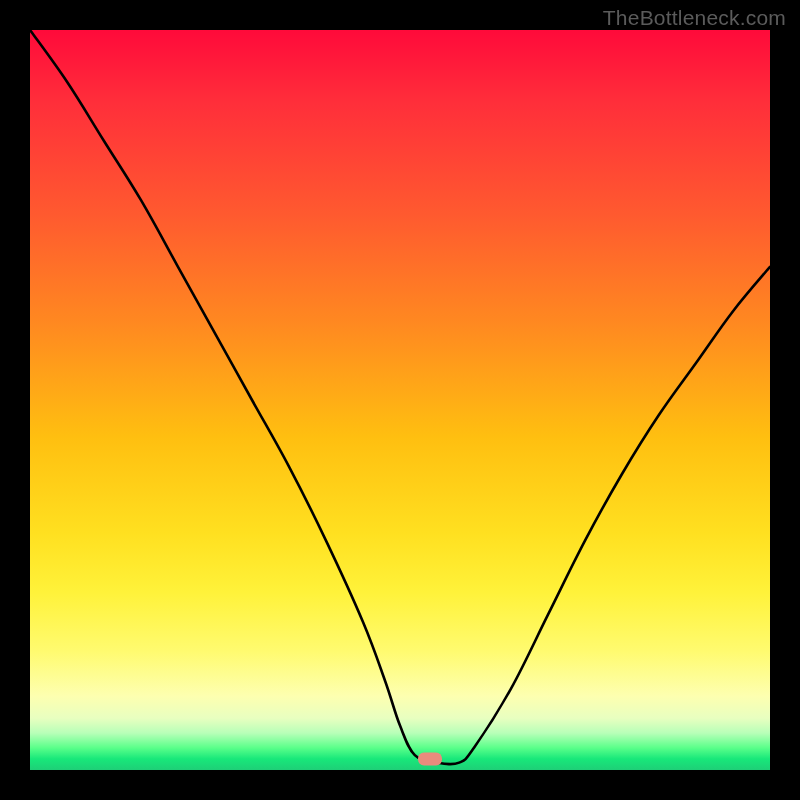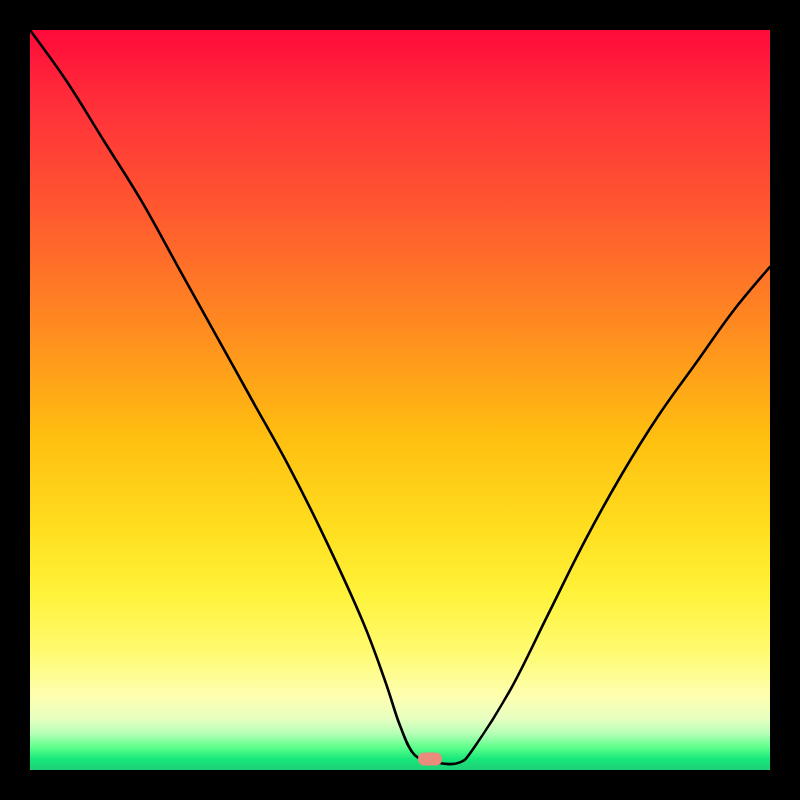--- a/index.html
+++ b/index.html
@@ -67,13 +67,14 @@
 </head>
 <body>
 
 <div class="frame">
   <div class="plot-area">
     <svg class="curve" viewBox="0 0 740 740" preserveAspectRatio="none">
       <path id="curve-path" d="M 0.00 0.00 C 6.66 9.32, 23.68 31.82, 37.00 51.80 C 50.32 71.78, 60.68 89.69, 74.00 111.00 C 87.32 132.31, 97.68 147.56, 111.00 170.20 C 124.32 192.84, 134.68 212.82, 148.00 236.80 C 161.32 260.78, 171.68 279.42, 185.00 303.40 C 198.32 327.38, 208.68 346.02, 222.00 370.00 C 235.32 393.98, 245.68 411.29, 259.00 436.60 C 272.32 461.91, 282.68 482.63, 296.00 510.60 C 309.32 538.57, 322.34 566.69, 333.00 592.00 C 343.66 617.31, 348.54 632.55, 355.20 651.20 C 361.86 669.85, 364.67 682.28, 370.00 695.60 C 375.33 708.92, 378.14 718.54, 384.80 725.20 C 391.46 731.86, 399.01 731.27, 407.00 732.60 C 414.99 733.93, 422.54 735.26, 429.20 732.60 C 435.86 729.94, 434.68 731.12, 444.00 717.80 C 453.32 704.48, 467.68 682.58, 481.00 658.60 C 494.32 634.62, 504.68 611.24, 518.00 584.60 C 531.32 557.96, 541.68 535.91, 555.00 510.60 C 568.32 485.29, 578.68 466.64, 592.00 444.00 C 605.32 421.36, 615.68 404.78, 629.00 384.80 C 642.32 364.82, 652.68 351.65, 666.00 333.00 C 679.32 314.35, 689.68 298.52, 703.00 281.20 C 716.32 263.88, 733.34 244.79, 740.00 236.80" fill="none" stroke="#000" stroke-width="2.6" stroke-linecap="round" stroke-linejoin="round"></path>
     </svg>
     <div id="minmarker" class="marker" style="left: 399.6px; top: 728.9px; background: rgb(233, 139, 125);"></div>
   </div>
+  <div class="attribution">TheBottleneck.com</div>
 </div>
 
 </body></html>

